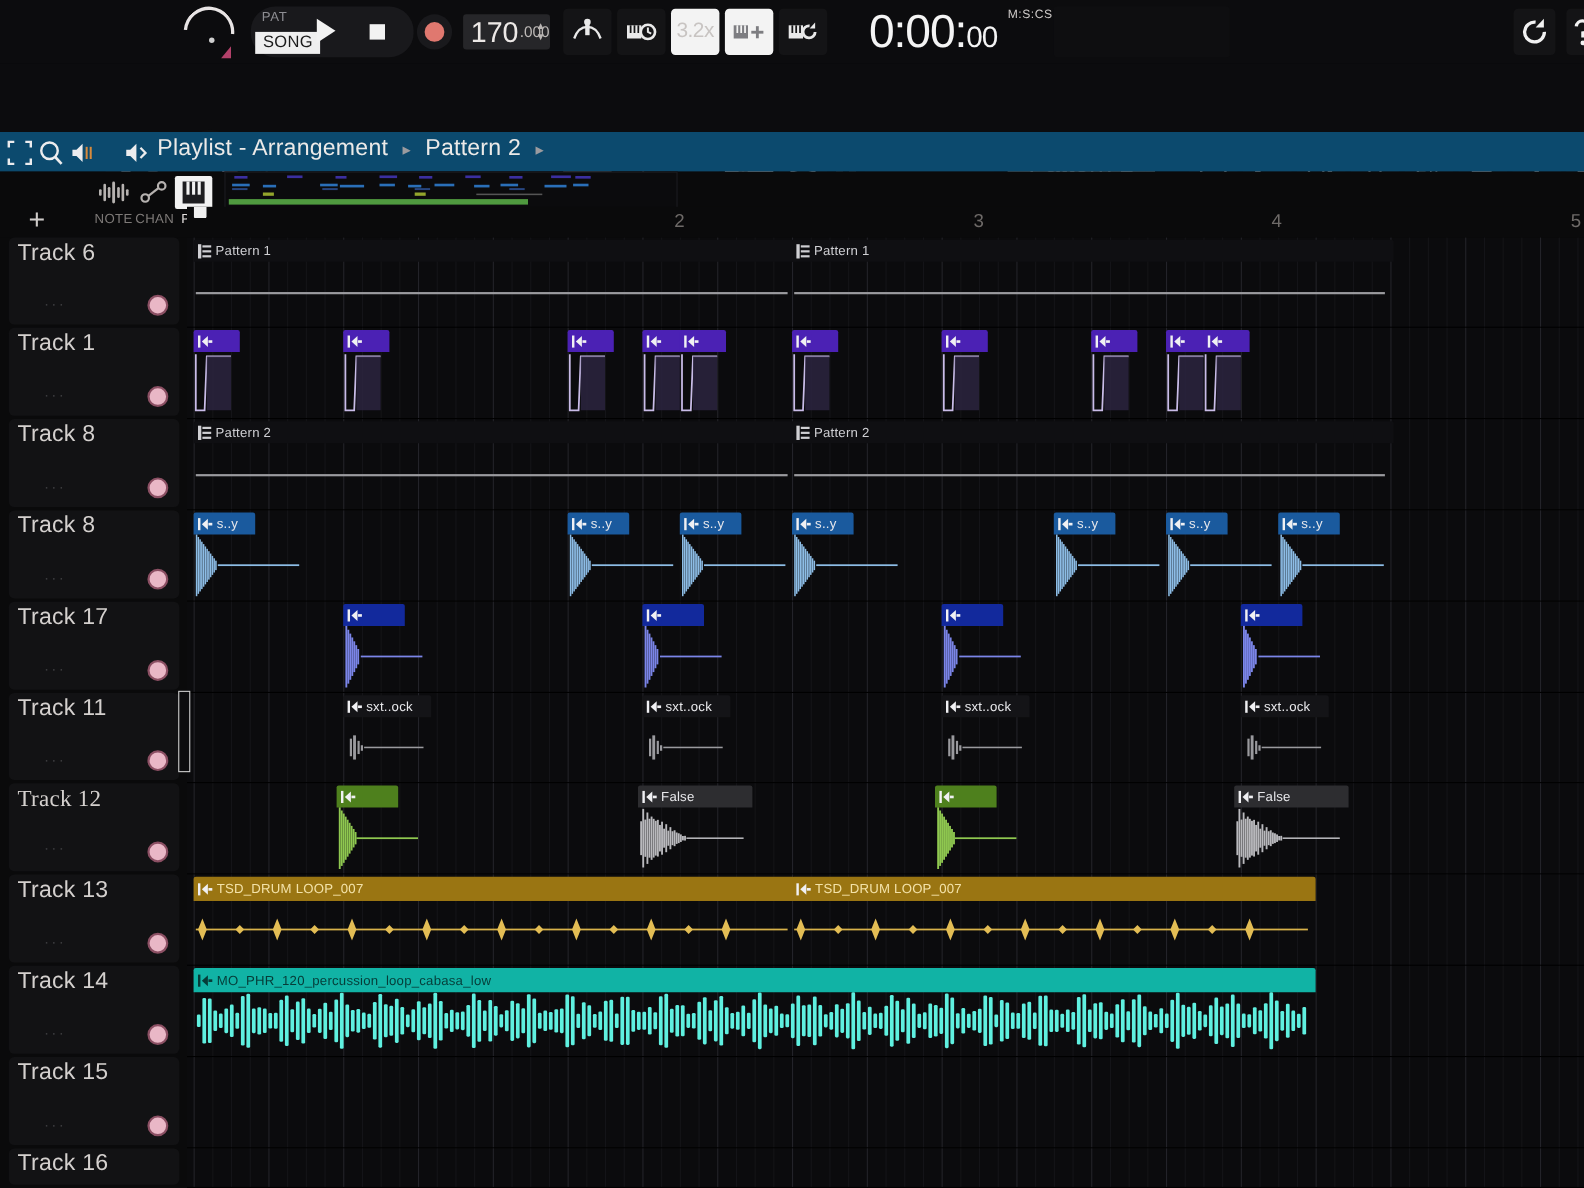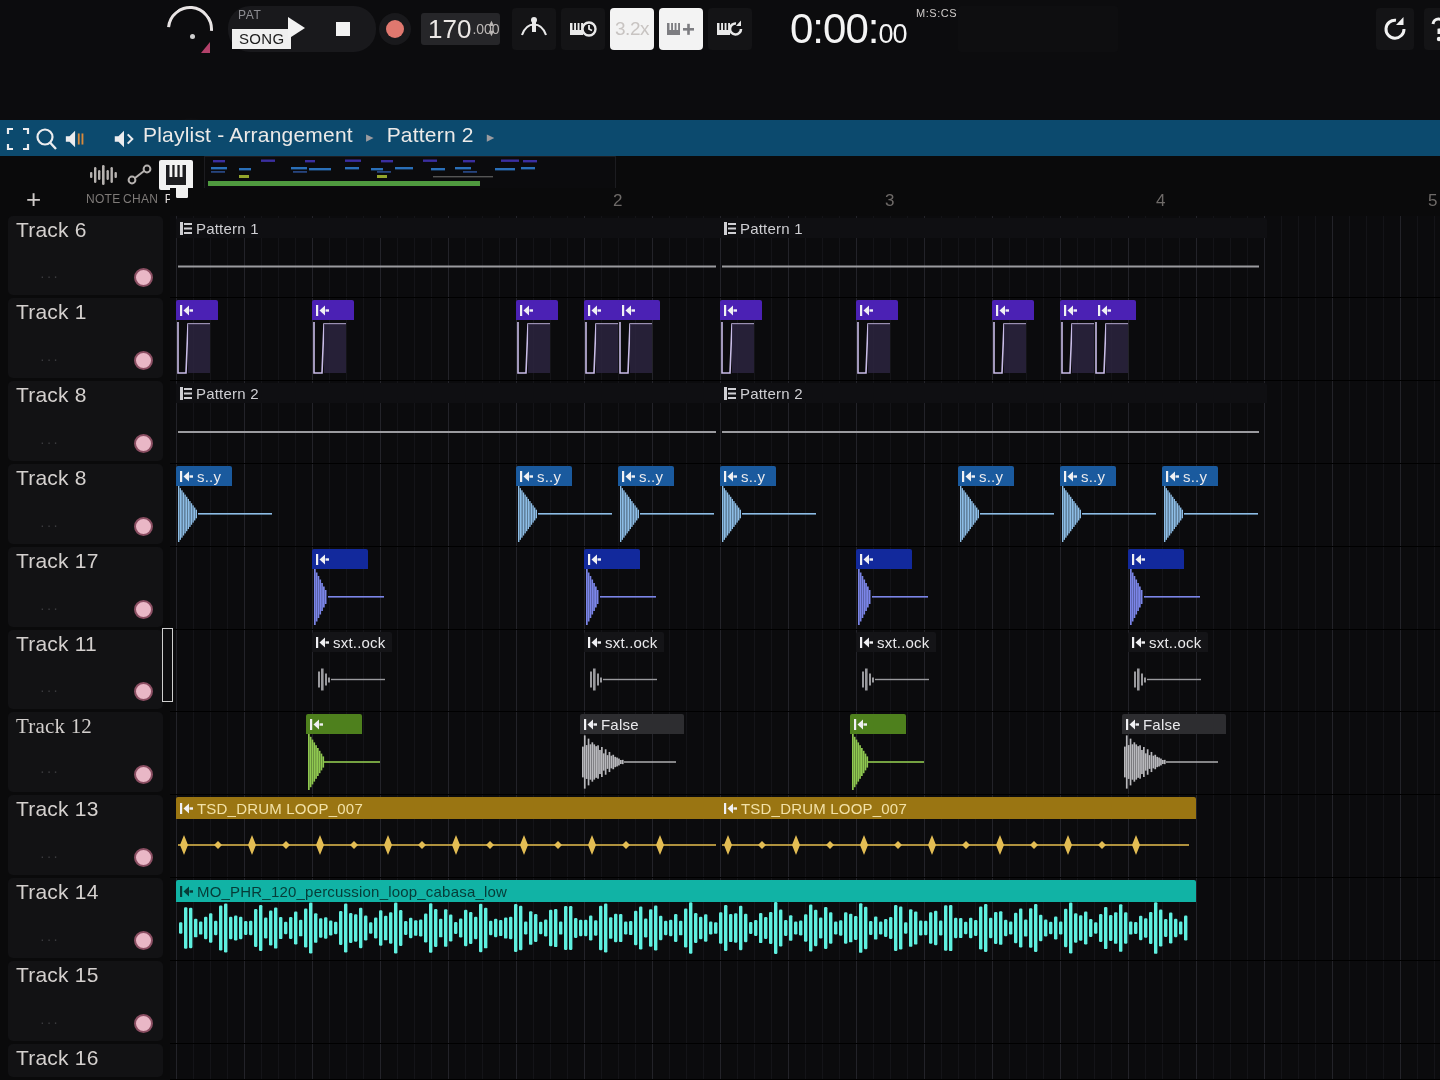--- a/index.html
+++ b/index.html
@@ -126,21 +126,21 @@
   .thead .dots{position:absolute;left:32px;bottom:11px;font-size:14px;color:#3b3b3e;letter-spacing:2px;}
   .thead .led{position:absolute;right:10px;bottom:8px;width:15px;height:15px;border-radius:50%;
               background:#e9b7c6;border:2px solid #8b4f63;}
   .tgrid{position:absolute;left:170px;top:0;right:0;}
   .selbar{position:absolute;left:162px;width:9px;border:1px solid #cfcfcf;background:#0d0d0f;}
 
   
   .clip{position:absolute;}
   .cliphdr{position:absolute;left:0;top:0;height:20px;border-radius:2px 2px 0 0;
            display:flex;align-items:center;padding-left:4px;gap:4px;overflow:hidden;white-space:nowrap;}
-  .cliphdr .cl{font-size:15px;letter-spacing:.2px;}
+  .cliphdr .cl{font-size:12px;letter-spacing:.2px;}
   .rowsep{position:absolute;left:170px;right:0;height:1px;background:#000;}
   svg{overflow:visible;}
 </style>
 </head>
 <body>
 
 <div id="app">
 
   <div class="tb1">
 

